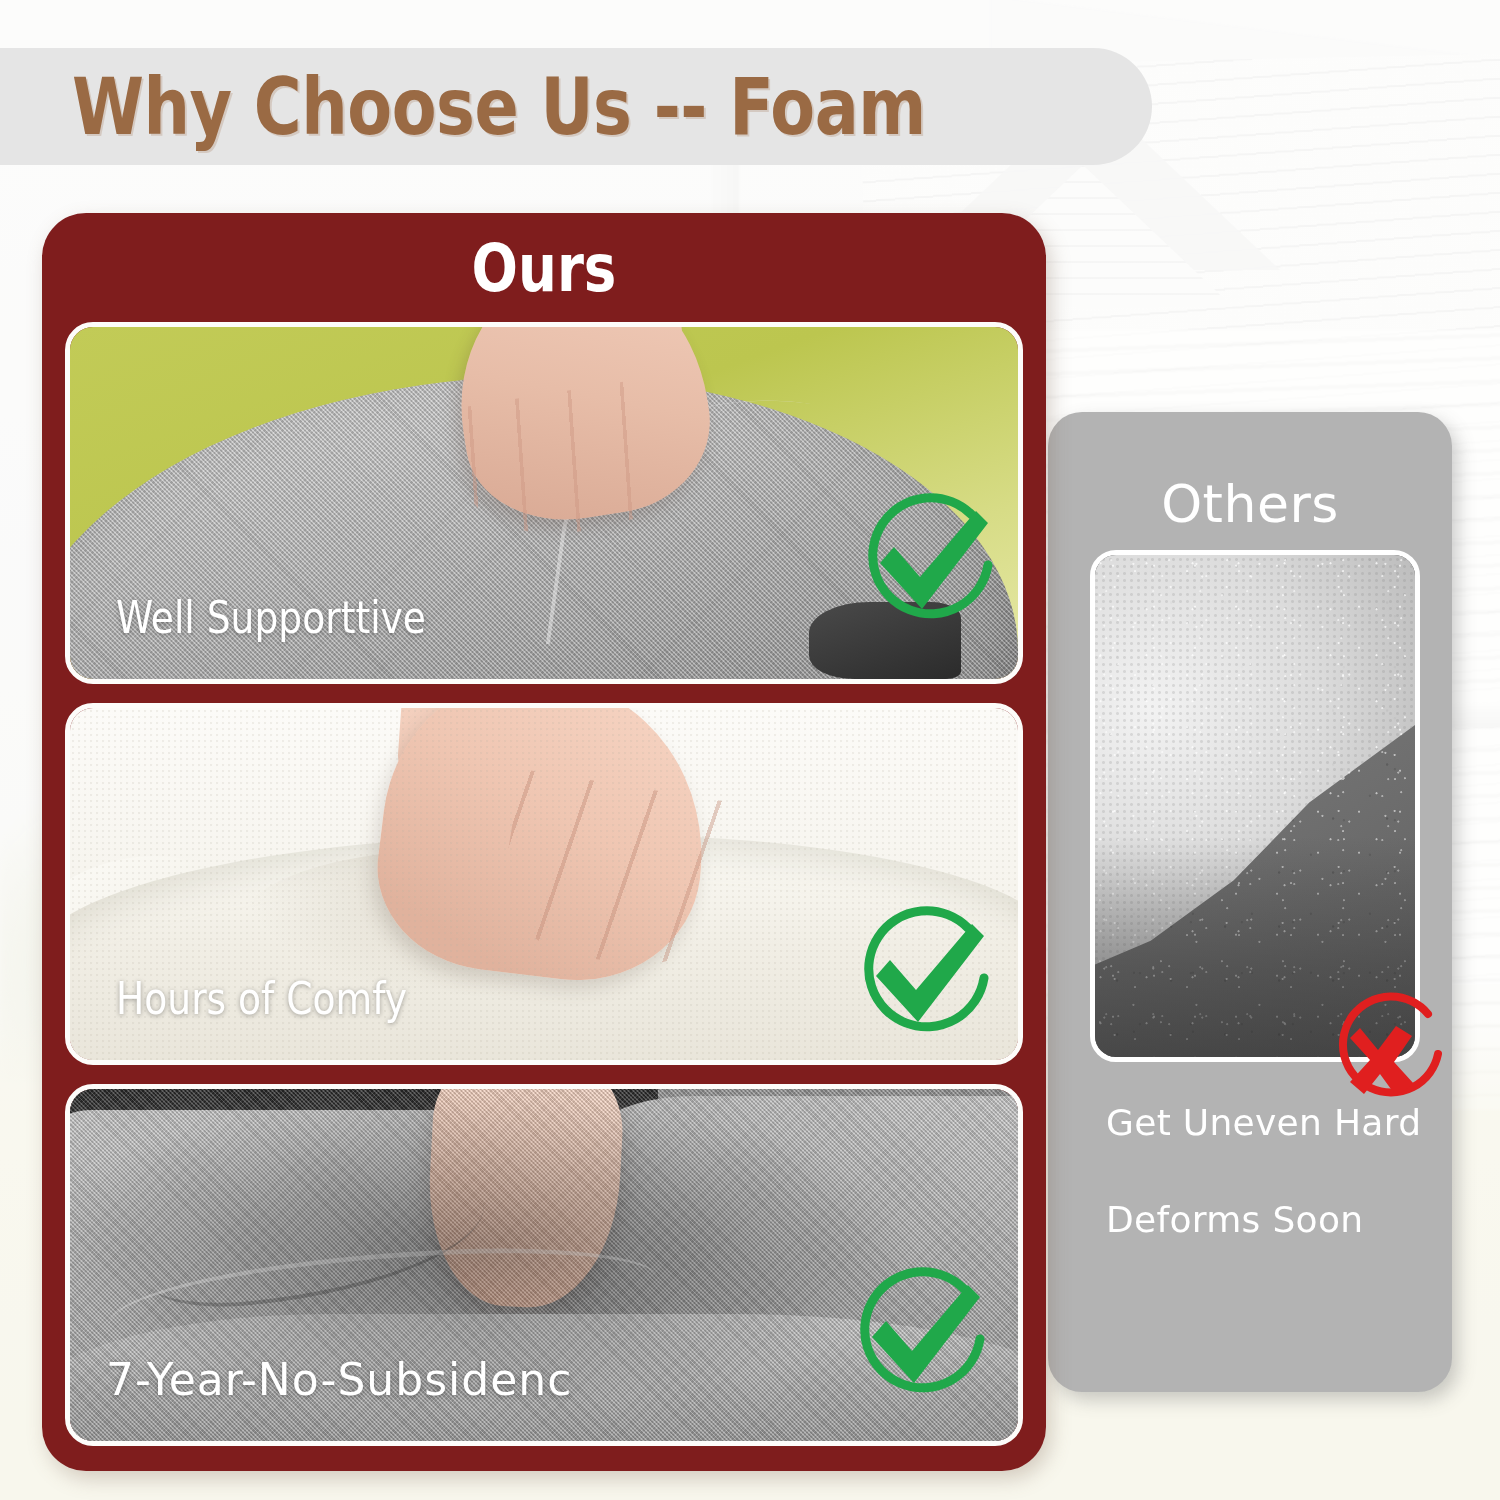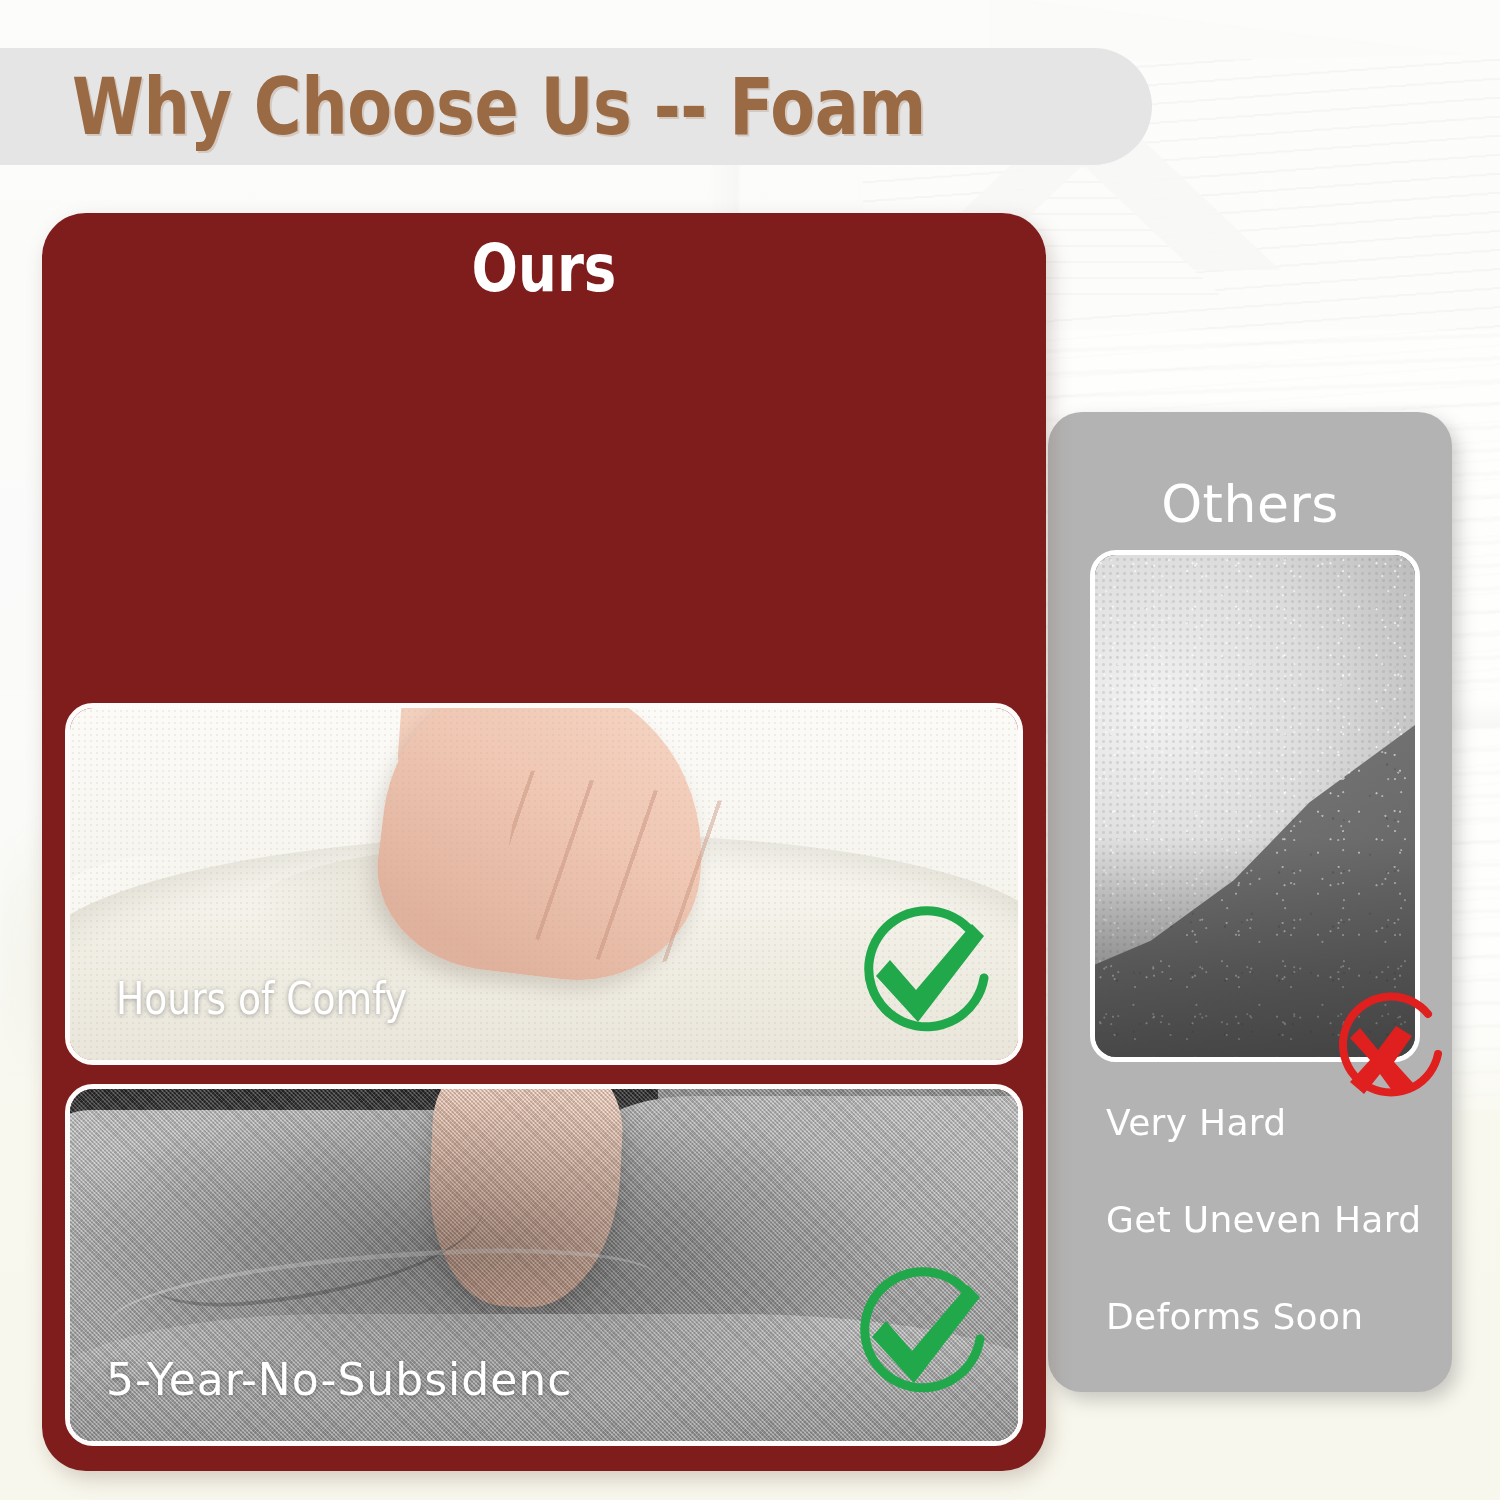--- a/index.html
+++ b/index.html
@@ -562,29 +562,45 @@
     </div>
 
     <div class="cross-badge">
       <svg viewBox="0 0 130 130" width="130" height="130">
         <path d="M108 22 A48 48 0 1 0 118 62" fill="none" stroke="#e01f1f" stroke-width="8" stroke-linecap="round"></path>
         <path d="M40 36 L58 58 L76 34 L92 44 L74 70 L94 92 L76 104 L60 82 L44 102 L30 90 L50 68 L30 46 Z" fill="#e01f1f"></path>
       </svg>
     </div>
 
     <div class="others-list">
-      <div class="others-item">Very Hard</div>
       <div class="others-item">Get Uneven Hard</div>
       <div class="others-item">Deforms Soon</div>
     </div>
   </div>
 
   <div class="ours-panel">
     <div class="ours-title">Ours</div>
 
+    <div class="photo-card card1">
+      <div class="p1-grass"></div>
+      <div class="p1-cushion"></div>
+      <div class="p1-weave"></div>
+      <div class="p1-seam"></div>
+      <div class="p1-darkstrap"></div>
+      <div class="p1-arm"></div>
+      <div class="p1-hand"></div>
+      <div class="p1-fingers"></div>
+      <div class="caption cap-cond">Well Supporttive</div>
+      <div class="check-badge b1">
+        <svg viewBox="0 0 150 150" width="150" height="150">
+          <path d="M118 26 A58 58 0 1 0 134 76" fill="none" stroke="#20a84a" stroke-width="9" stroke-linecap="round"></path>
+          <path d="M26 74 L40 58 L66 88 L122 22 L134 34 L68 120 Z" fill="#20a84a"></path>
+        </svg>
+      </div>
+    </div>
 
     <div class="photo-card card2">
       <div class="p2-bg"></div>
       <div class="p2-leftlobe"></div>
       <div class="p2-foam"></div>
       <div class="p2-dent"></div>
       <div class="p2-wrist"></div>
       <div class="p2-hand"></div>
       <div class="p2-fingerlines"></div>
       <div class="p2-texture"></div>
@@ -601,21 +617,21 @@
       <div class="p3-bg"></div>
       <div class="p3-dark"></div>
       <div class="p3-cushL"></div>
       <div class="p3-cushR"></div>
       <div class="p3-hand"></div>
       <div class="p3-front"></div>
       <div class="p3-weave"></div>
       <div class="p3-crease1"></div>
       <div class="p3-crease2"></div>
       <div class="p3-shade"></div>
-      <div class="caption cap-geo c3">5-Year-No-Subsidenc</div>
+      <div class="caption cap-geo c3">7-Year-No-Subsidenc</div>
       <div class="check-badge b3">
         <svg viewBox="0 0 150 150" width="150" height="150">
           <path d="M118 26 A58 58 0 1 0 134 76" fill="none" stroke="#20a84a" stroke-width="9" stroke-linecap="round"></path>
           <path d="M26 74 L40 58 L66 88 L122 22 L134 34 L68 120 Z" fill="#20a84a"></path>
         </svg>
       </div>
     </div>
   </div>
 
 </div>

